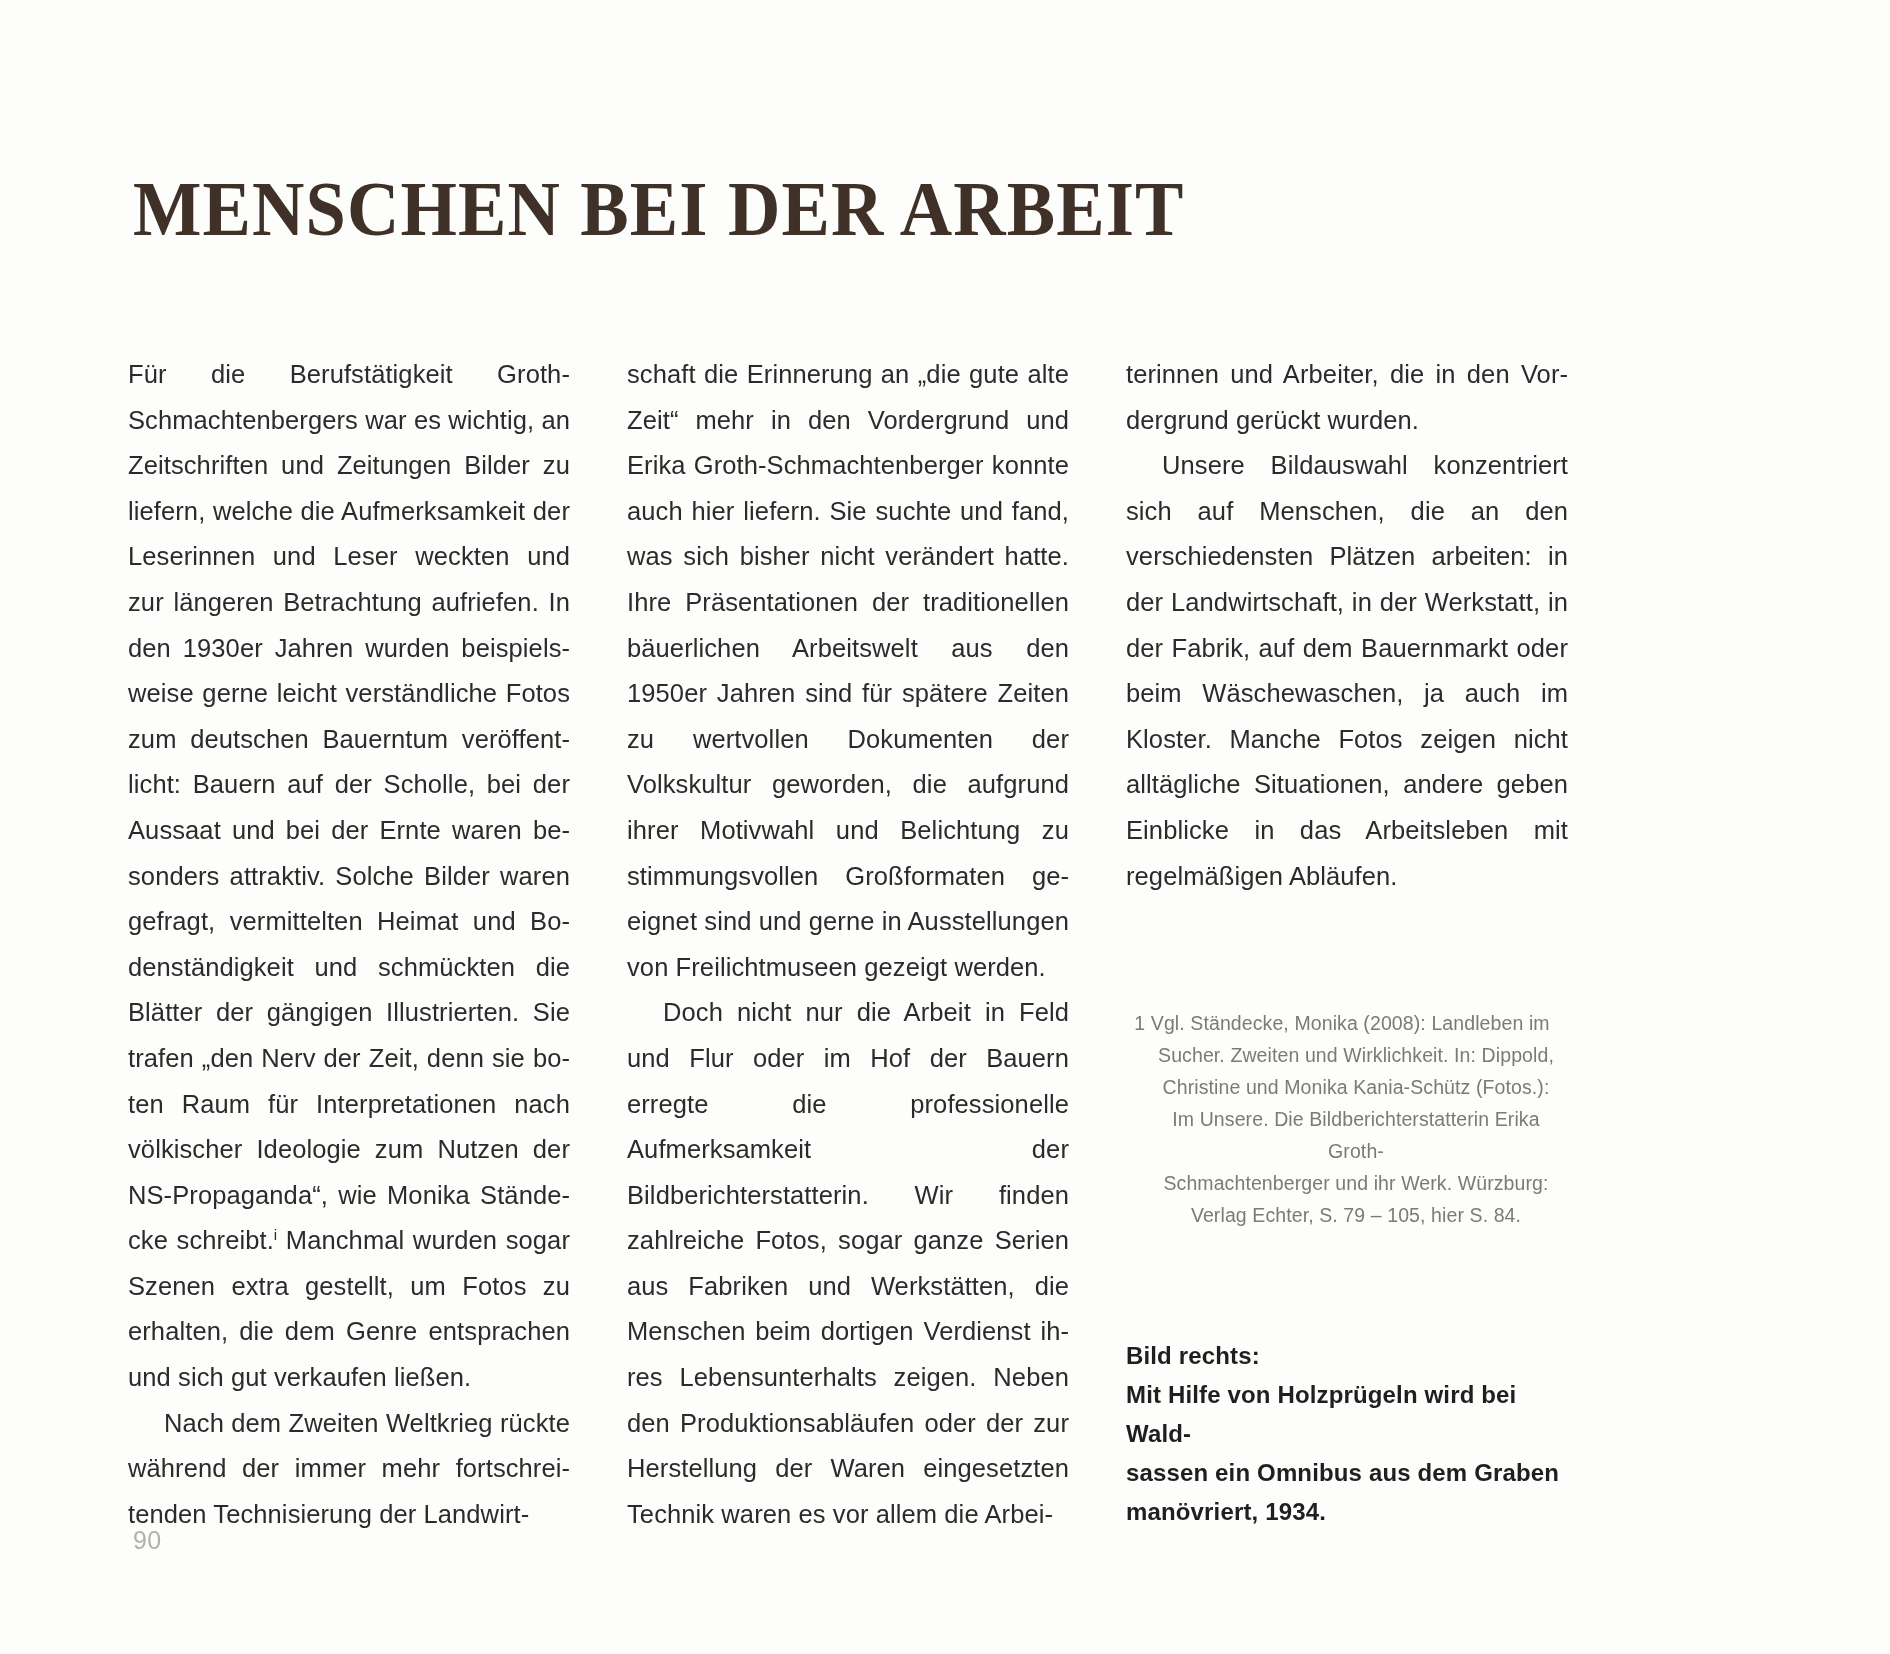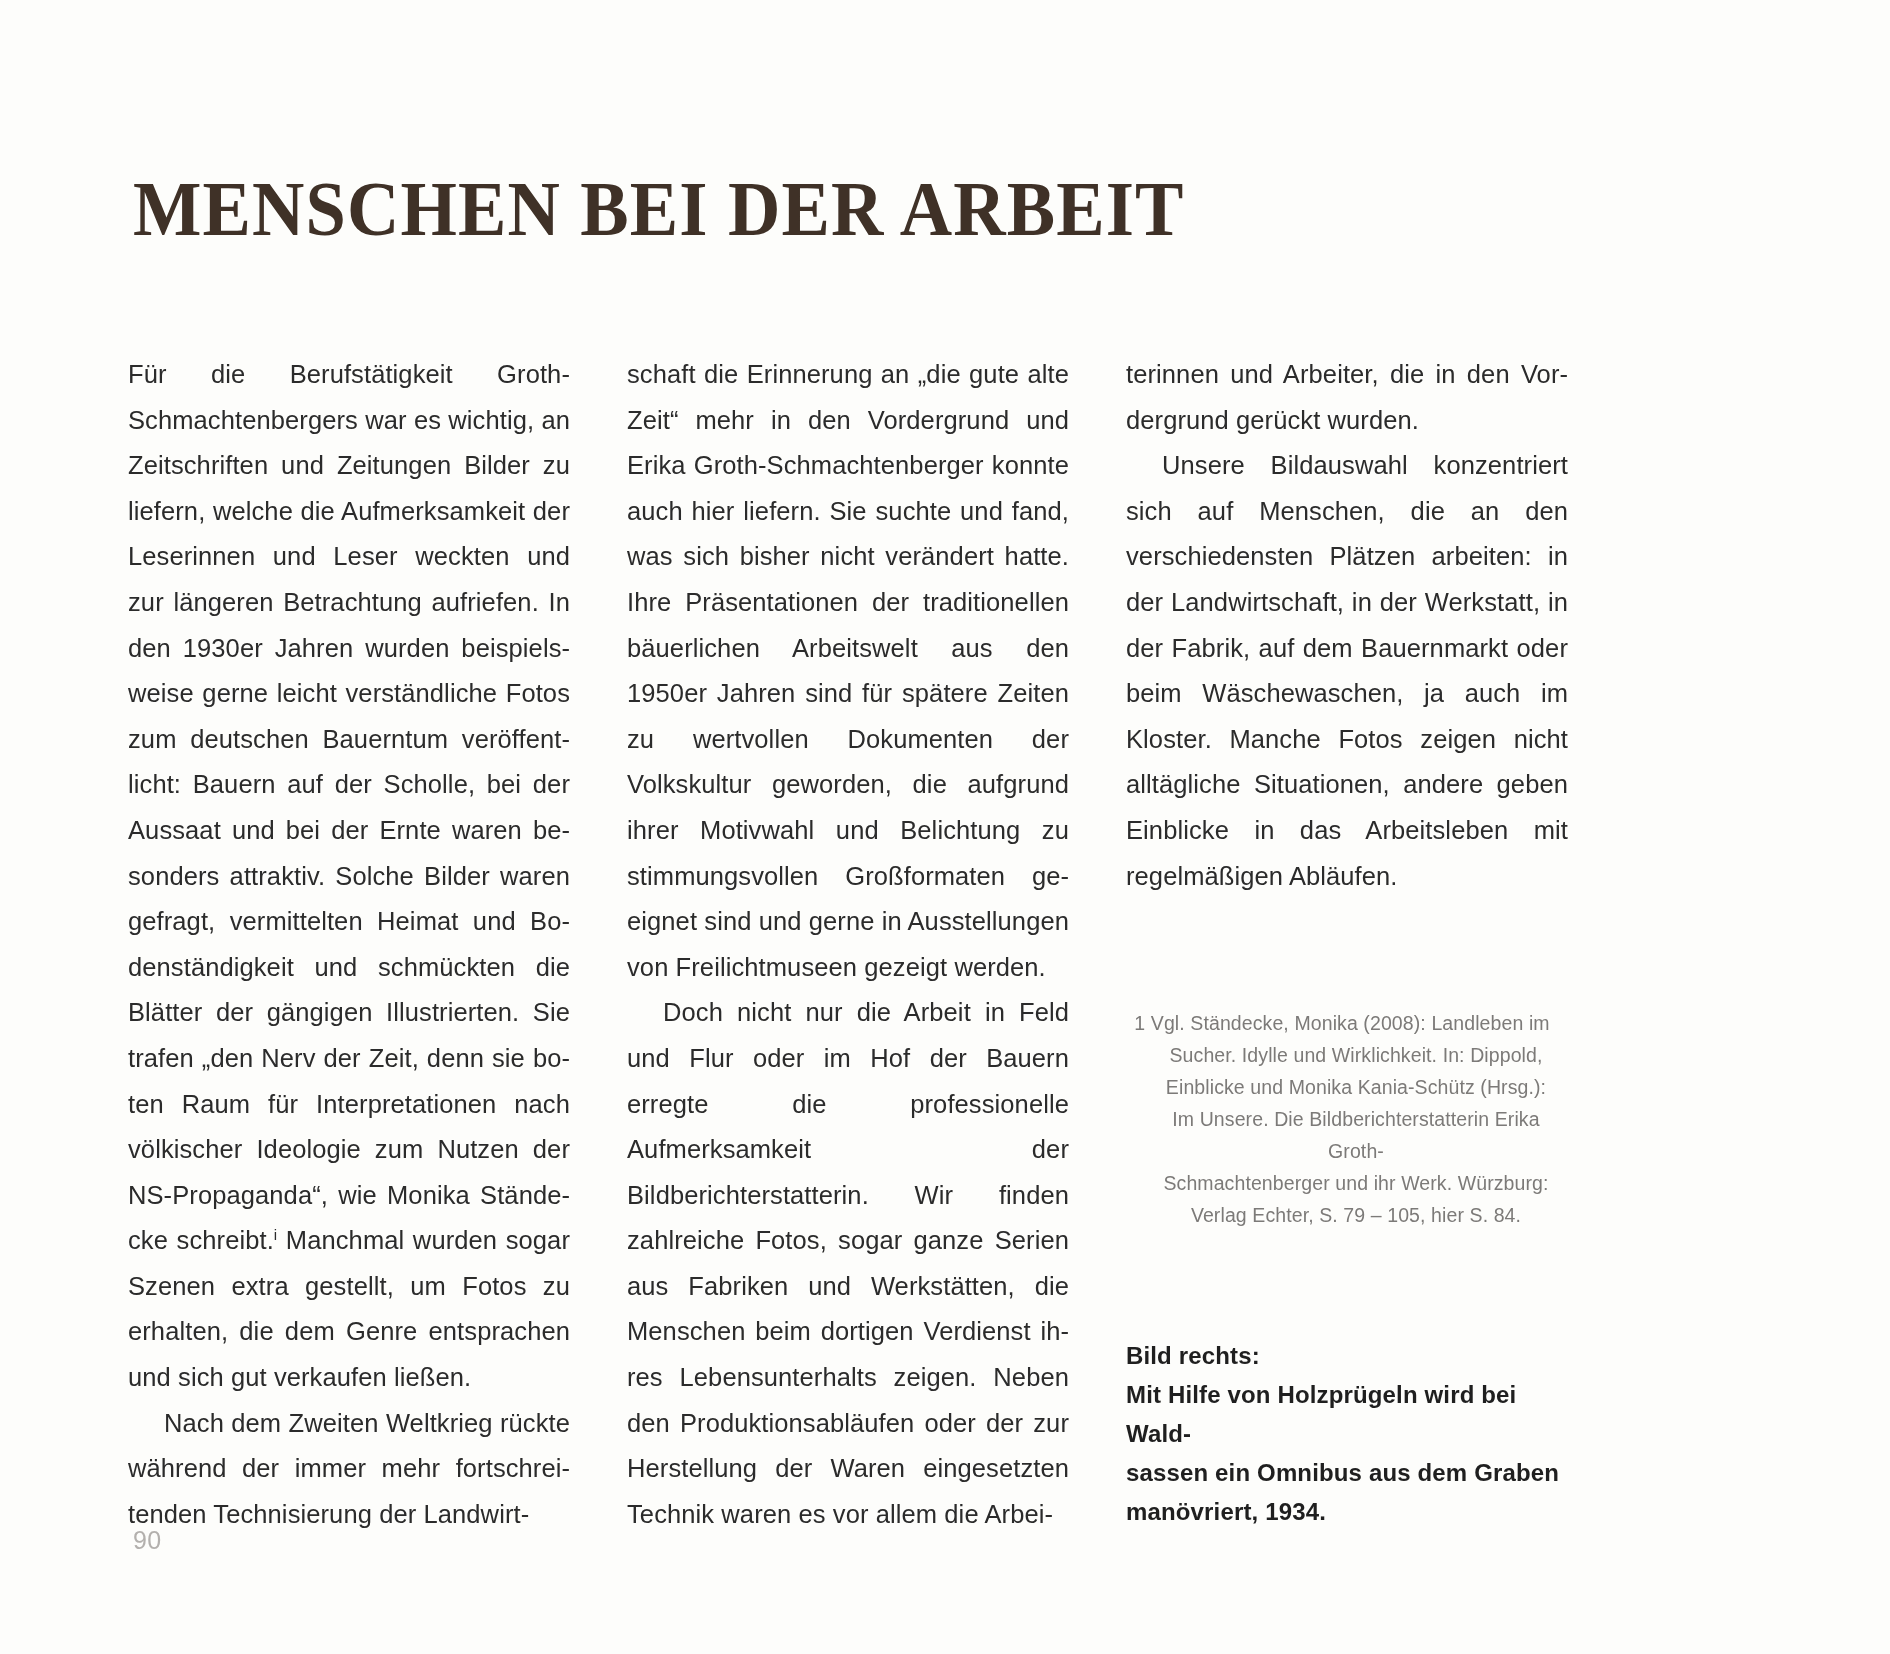--- a/index.html
+++ b/index.html
@@ -142,22 +142,22 @@
     </div>
 
     <div class="col">
       <div class="body-text">
         <p>terinnen und Arbeiter, die in den Vor­dergrund gerückt wurden.</p>
         <p>Unsere Bildauswahl konzentriert sich auf Menschen, die an den verschie­densten Plätzen arbeiten: in der Land­wirtschaft, in der Werkstatt, in der Fa­brik, auf dem Bauernmarkt oder beim Wäschewaschen, ja auch im Kloster. Manche Fotos zeigen nicht alltägliche Situationen, andere geben Einblicke in das Arbeitsleben mit regelmäßigen Abläufen.</p>
       </div>
 
       <div class="footnote">
         <span class="fn-line">1 Vgl. Ständecke, Monika (2008): Landleben im</span>
-        <span class="fn-cont">Sucher. Idylle und Wirklichkeit. In: Dippold,</span>
-        <span class="fn-cont">Einblicke und Monika Kania-Schütz (Hrsg.):</span>
+        <span class="fn-cont">Sucher. Zweiten und Wirklichkeit. In: Dippold,</span>
+        <span class="fn-cont">Christine und Monika Kania-Schütz (Fotos.):</span>
         <span class="fn-cont">Im Unsere. Die Bildberichterstatterin Erika Groth-</span>
         <span class="fn-cont">Schmachtenberger und ihr Werk. Würzburg:</span>
         <span class="fn-cont">Verlag Echter, S. 79 – 105, hier S. 84.</span>
       </div>
 
       <div class="caption">
         <span>Bild rechts:</span>
         <span>Mit Hilfe von Holzprügeln wird bei Wald-</span>
         <span>sassen ein Omnibus aus dem Graben</span>
         <span>manövriert, 1934.</span>

